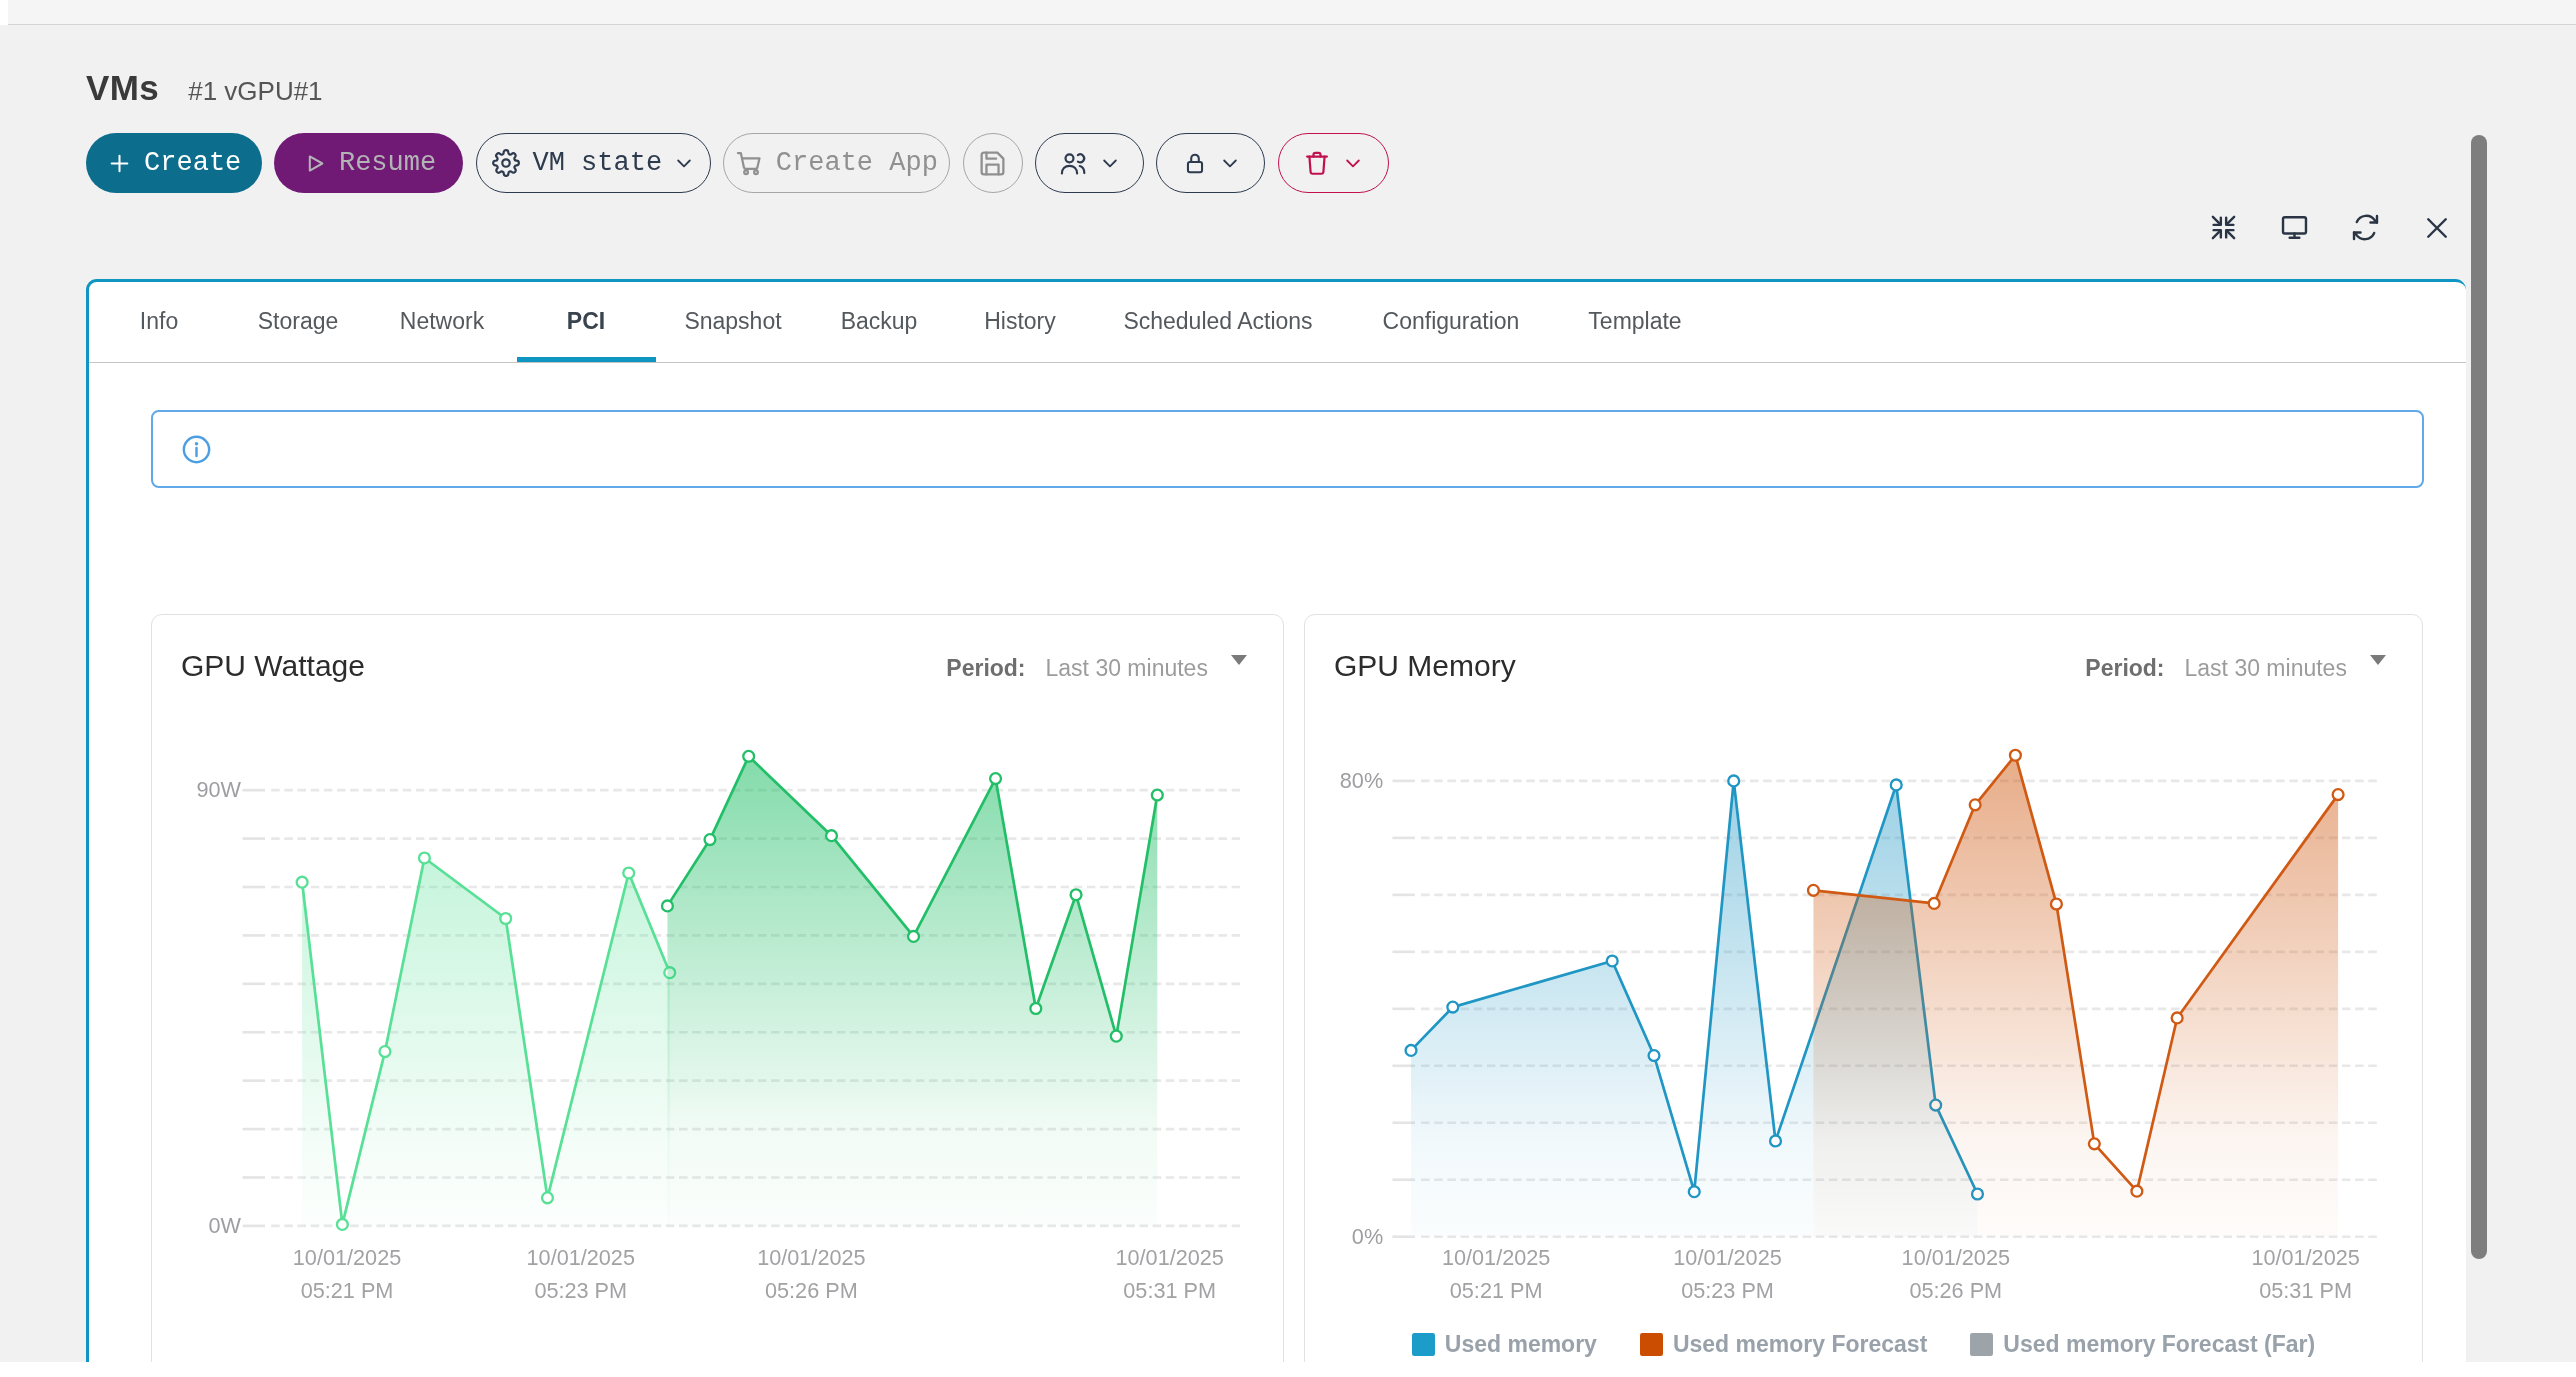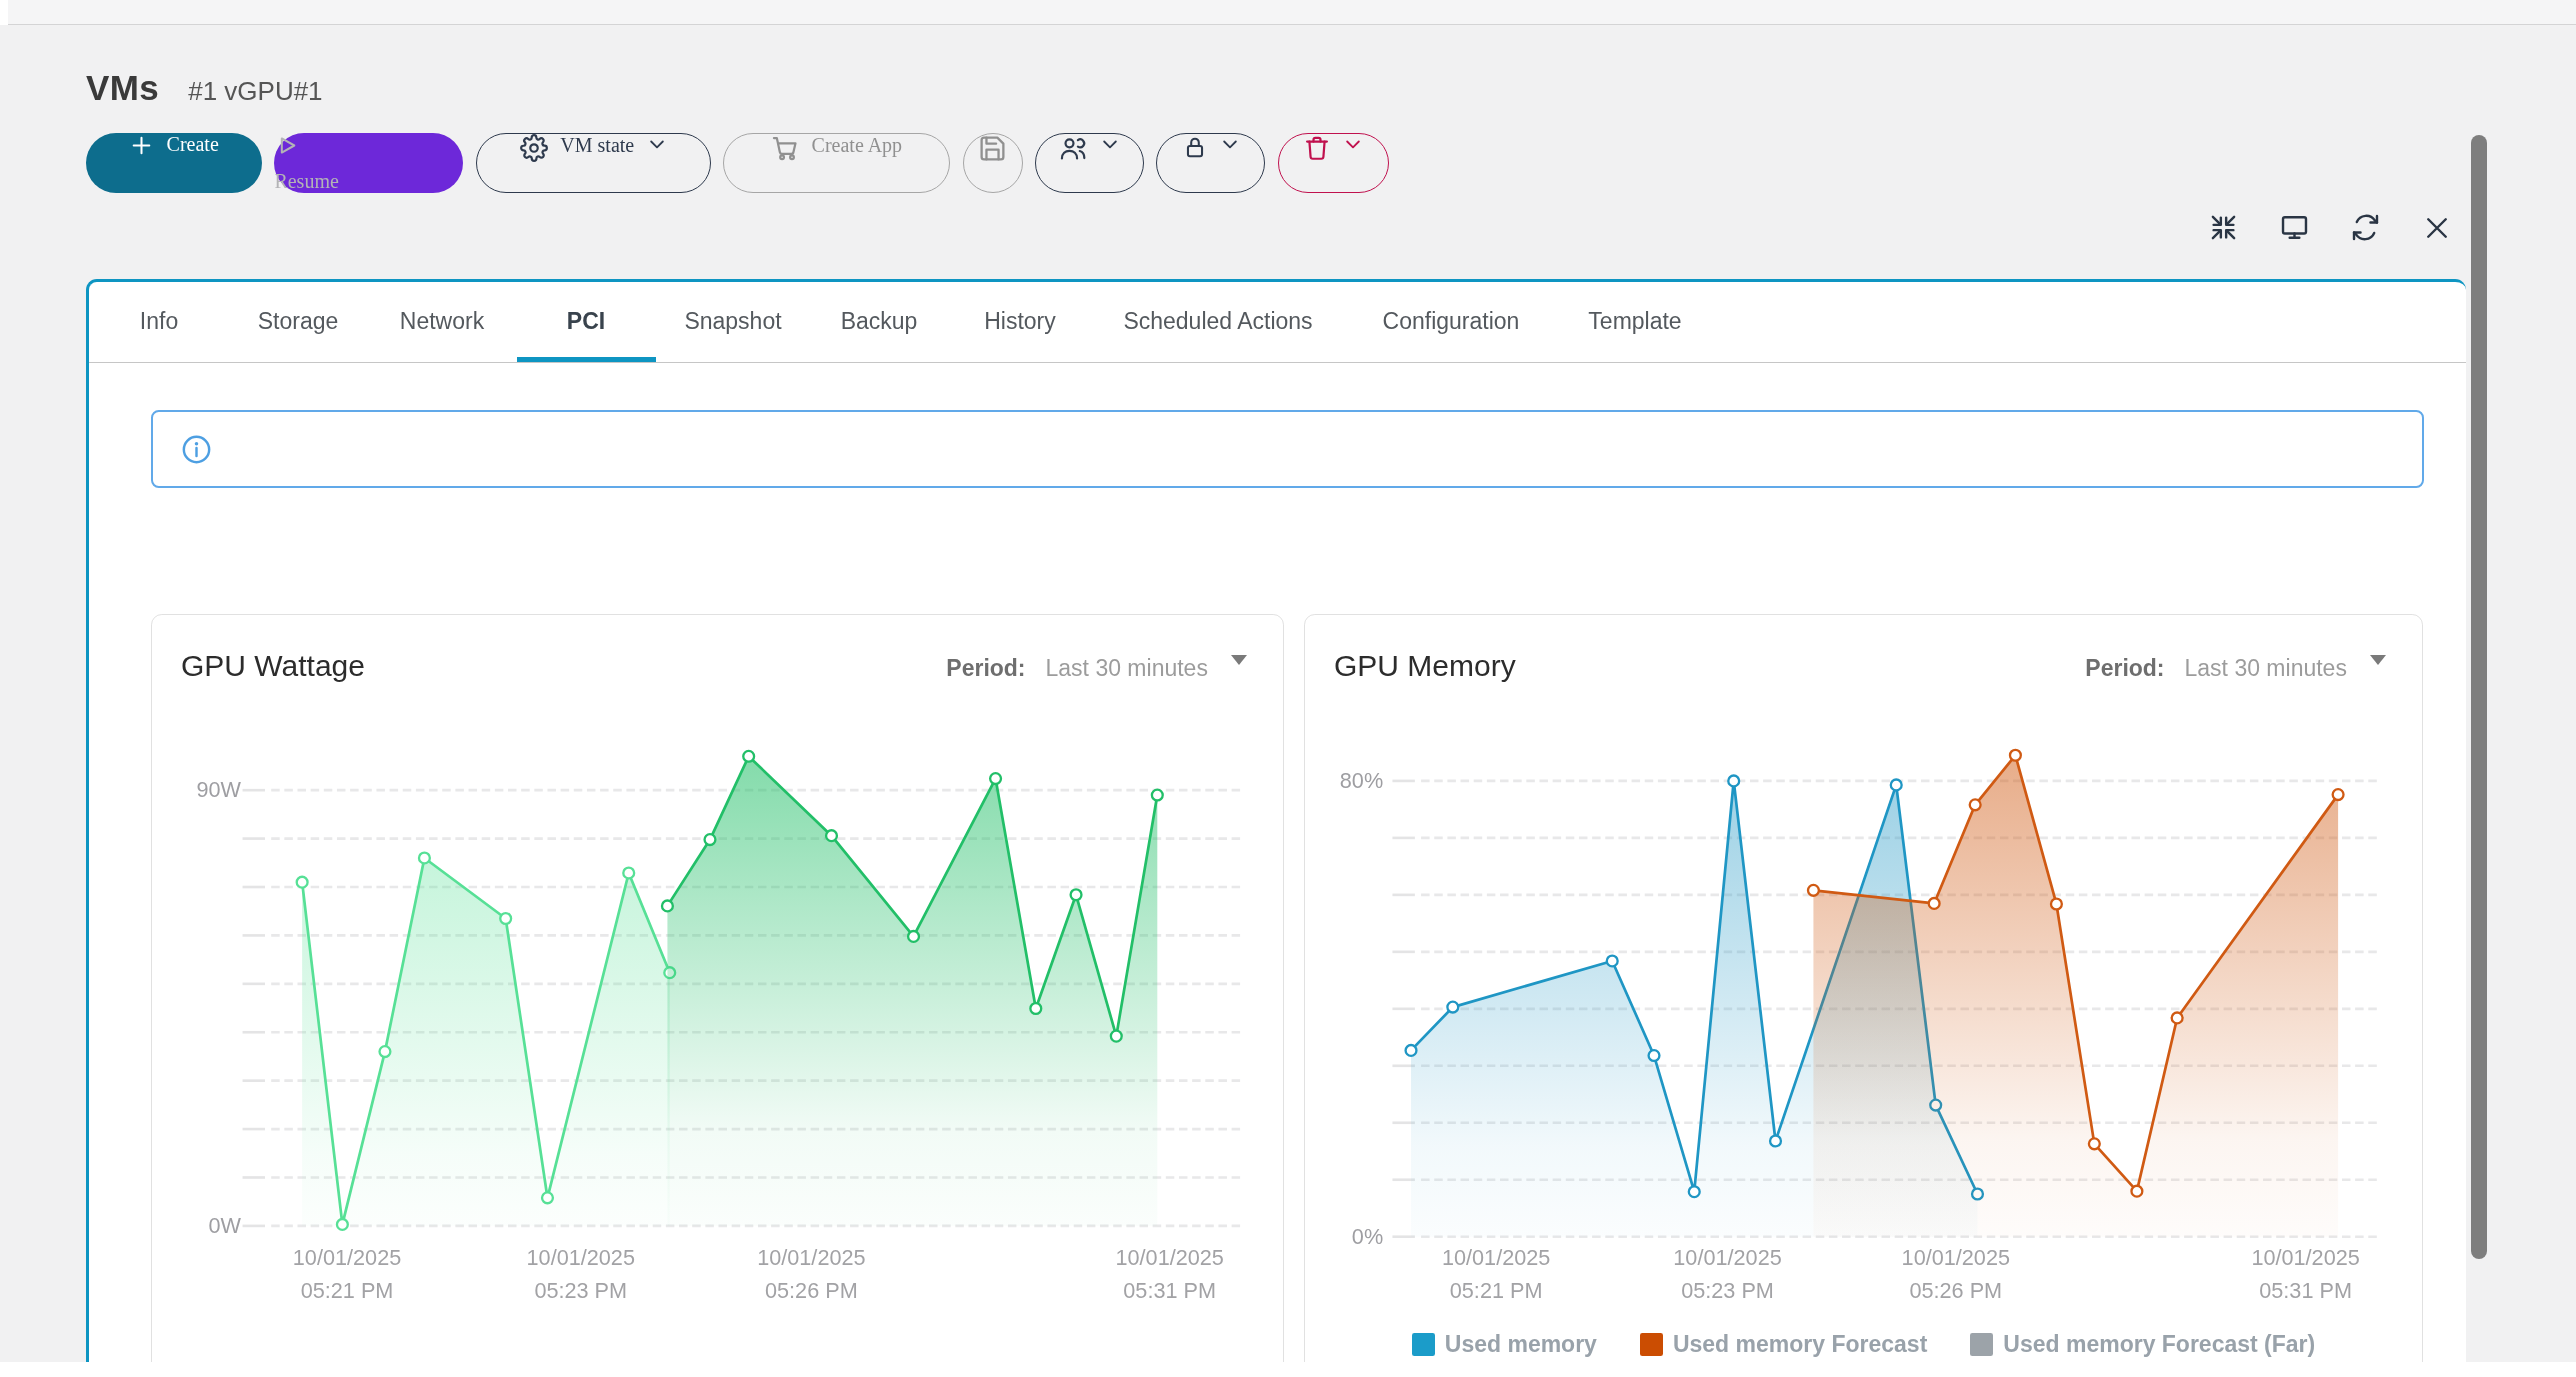--- a/index.html
+++ b/index.html
@@ -10,25 +10,25 @@
   .topstrip { position:absolute; left:0; top:0; width:2576px; height:25px; background:#f5f5f6; border-bottom:1.5px solid #d4d4d5; }
   .topstrip-corner { position:absolute; left:0; top:0; width:7.7px; height:25px; background:#ffffff; }
 
   
   .titlerow { position:absolute; left:86px; top:68px; display:flex; align-items:baseline; gap:29px; }
   .apptitle { font-size:35px; font-weight:700; color:#3a3a3a; letter-spacing:0.4px; }
   .subtitle { font-size:26px; font-weight:400; color:#555555; }
 
   
   .actions { position:absolute; left:86px; top:133px; height:60px; display:flex; gap:12.4px; align-items:center; }
-  .btn { height:60px; border-radius:30px; display:flex; align-items:flex-start; justify-content:center; gap:12.4px;
-         font-size:20px; border:none; background:transparent; cursor:pointer; font-family:Liberation Serif, serif; flex:0 0 auto; }
+  .btn { height:60px; border-radius:30px; display:flex; align-items:center; justify-content:center; gap:12.4px;
+         font-size:27px; border:none; background:transparent; cursor:pointer; font-family:Liberation Mono, monospace; flex:0 0 auto; }
   .btn svg { flex:0 0 auto; }
   .btn-filled  { background:#0d6d8d; color:#ffffff; }
-  .btn-disabled{ background:#6d28d9; color:#b3b3b6;flex-direction:column; }
+  .btn-disabled{ background:#701a75; color:#b3b3b6; }
   .btn-outline-dark { border:1.5px solid #2e3a4d; color:#2e3a4d; }
   .btn-outline-gray { border:1.5px solid #a6a6a6; color:#909090; }
   .btn-outline-red  { border:1.5px solid #c0114e; color:#c0114e; }
   .btn-circle { width:60px; border-radius:50%; }
 
   
   .winicons { position:absolute; top:212px; left:2208px; display:flex; gap:40px; }
   .winicon { width:31px; height:31px; display:flex; align-items:center; justify-content:center; cursor:pointer; color:#2a3544; }
 
   

